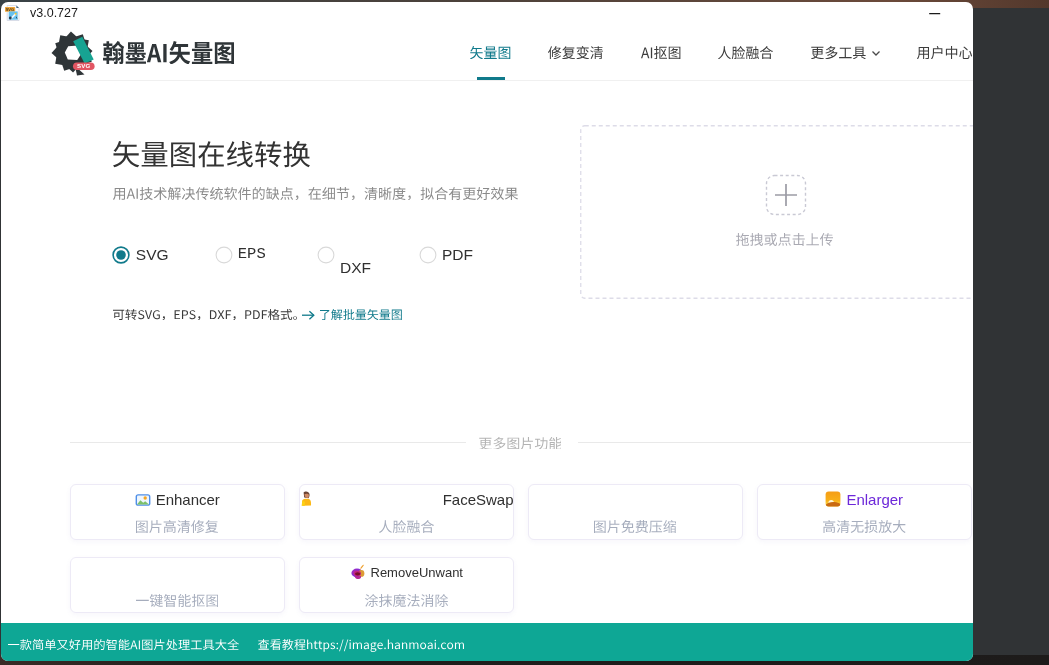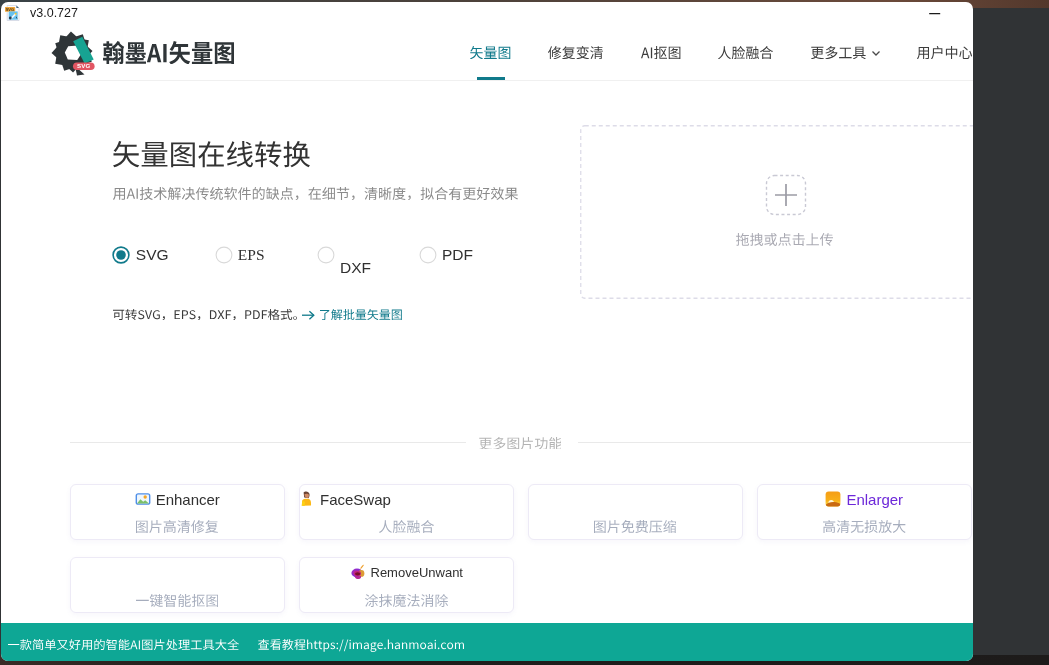--- a/index.html
+++ b/index.html
@@ -152,21 +152,21 @@
       </g>
     </svg>
 <svg class="abs" style="left:111.3px;top:244.5px" width="18" height="18">
       <circle cx="9" cy="9" r="7.9" fill="none" stroke="#107a8b" stroke-width="1.6"></circle>
       <circle cx="9" cy="9" r="4.8" fill="#107a8b"></circle>
     </svg>
 <div style="position:absolute;left:134.8px;top:245.7px;font-family:'Liberation Sans',sans-serif;font-size:15.5px;line-height:15.5px;font-weight:400;color:#303030;white-space:nowrap;">SVG</div>
 <svg class="abs" style="left:214px;top:244.5px" width="18" height="18">
       <circle cx="9" cy="9" r="7.9" fill="#fff" stroke="#d9d9d9" stroke-width="1.1"></circle>
     </svg>
-<div style="position:absolute;left:236.8px;top:245.7px;font-family:Liberation Serif, serif;font-size:15.5px;line-height:15.5px;font-weight:400;color:#303030;white-space:nowrap;">EPS</div>
+<div style="position:absolute;left:236.8px;top:245.7px;font-family:Liberation Mono, monospace;font-size:15.5px;line-height:15.5px;font-weight:400;color:#303030;white-space:nowrap;">EPS</div>
 <svg class="abs" style="left:315.9px;top:244.5px" width="18" height="18">
       <circle cx="9" cy="9" r="7.9" fill="#fff" stroke="#d9d9d9" stroke-width="1.1"></circle>
     </svg>
 <div style="position:absolute;left:339.0px;top:245.7px;font-family:'Liberation Sans',sans-serif;font-size:15.5px;line-height:15.5px;font-weight:400;color:#303030;white-space:nowrap;margin-top:13px;">DXF</div>
 <svg class="abs" style="left:417.9px;top:244.5px" width="18" height="18">
       <circle cx="9" cy="9" r="7.9" fill="#fff" stroke="#d9d9d9" stroke-width="1.1"></circle>
     </svg>
 <div style="position:absolute;left:441.0px;top:245.7px;font-family:'Liberation Sans',sans-serif;font-size:15.5px;line-height:15.5px;font-weight:400;color:#303030;white-space:nowrap;">PDF</div>
 <svg style="position:absolute;left:112.0px;top:307.3px;" width="184.0" height="11.4" viewBox="56 -841 14655 948" preserveAspectRatio="none">
       <g fill="#3a3a3a" transform="scale(1,-1)">
@@ -234,21 +234,21 @@
       <g fill="#b3b3b3" transform="scale(1,-1)">
         <use href="#gr66f4" x="0"></use>
         <use href="#gr591a" x="1000"></use>
         <use href="#gr56fe" x="2000"></use>
         <use href="#gr7247" x="3000"></use>
         <use href="#gr529f" x="4000"></use>
         <use href="#gr80fd" x="5000"></use>
       </g>
     </svg>
 <div class="abs" style="left:69px;top:482.5px;width:214.5px;height:56px;background:#fff;border:1px solid #edeaf6;border-radius:6px;box-sizing:border-box;box-shadow:0 2px 5px rgba(120,110,180,0.06)"></div>
-<div class="abs" style="left:69px;top:489.0px;width:214.5px;height:17px;display:flex;align-items:flex-start;justify-content:center">
+<div class="abs" style="left:69px;top:489.0px;width:214.5px;height:17px;display:flex;align-items:flex-end;justify-content:center">
       <span style="display:inline-block;width:16px;height:16px;position:relative;margin-right:5px">
         <svg width="16" height="16" viewBox="0 0 16 16" style="display:block">
           <rect x="0.6" y="2.2" width="14.8" height="11.6" rx="2.6" fill="#4f8fe8"></rect>
           <rect x="2" y="3.6" width="12" height="8.8" rx="1" fill="#eef6fd"></rect>
           <circle cx="10.2" cy="6" r="1.7" fill="#f5a623"></circle>
           <path d="M2 12.4l3.4-4.2 2.8 2.6 2-1.6 3.8 3.2z" fill="#7cc069"></path>
         </svg>
       </span>
       <span style="font-family:'Liberation Sans',sans-serif;font-size:15px;color:#303030">Enhancer</span>
     </div>
@@ -256,21 +256,21 @@
       <g fill="#a6adbd" transform="scale(1,-1)">
         <use href="#gr56fe" x="0"></use>
         <use href="#gr7247" x="1000"></use>
         <use href="#gr9ad8" x="2000"></use>
         <use href="#gr6e05" x="3000"></use>
         <use href="#gr4fee" x="4000"></use>
         <use href="#gr590d" x="5000"></use>
       </g>
     </svg>
 <div class="abs" style="left:298px;top:482.5px;width:214.5px;height:56px;background:#fff;border:1px solid #edeaf6;border-radius:6px;box-sizing:border-box;box-shadow:0 2px 5px rgba(120,110,180,0.06)"></div>
-<div class="abs" style="left:298px;top:489.0px;width:214.5px;height:17px;display:flex;align-items:center;justify-content:flex-start">
+<div class="abs" style="left:298px;top:489.0px;width:214.5px;height:17px;display:flex;align-items:center;justify-content:space-between">
       <span style="display:inline-block;width:16px;height:16px;position:relative;margin-right:5px">
         <svg width="16" height="16" viewBox="0 0 16 16" style="display:block">
           <path d="M4.6 1.6c1-1.2 3.4-1.4 4.6-.4 1.4 1 1.6 2.4 1.2 4l-.8 2-4.4-.6z" fill="#6b4434"></path>
           <path d="M5.4 3.2c.2 1.8 1 3.4 2.6 3.8l1.6-.4.4-2.8c-.6-1.2-3-1.6-4.6-.6z" fill="#cf8a64"></path>
           <path d="M3.4 9.2c1.4-1.6 6-1.8 7.6-.4 1 1 1.2 3.4 1 5.6l-8.4.4c-.6-2-.8-4.4-.2-5.6z" fill="#fcb815"></path>
           <path d="M3.4 9.4L2.6 14.8l3 .2.4-4z" fill="#fcd015"></path>
         </svg>
       </span>
       <span style="font-family:'Liberation Sans',sans-serif;font-size:15px;color:#303030">FaceSwap</span>
     </div>

